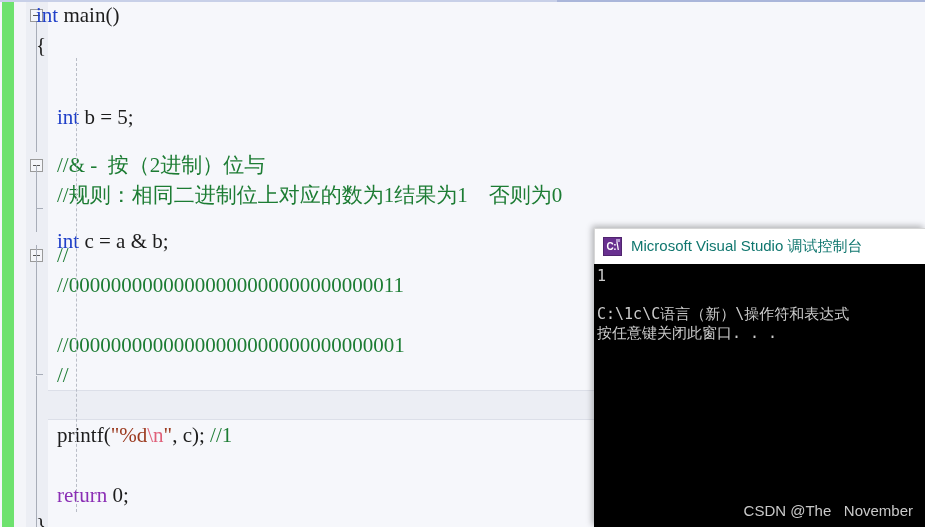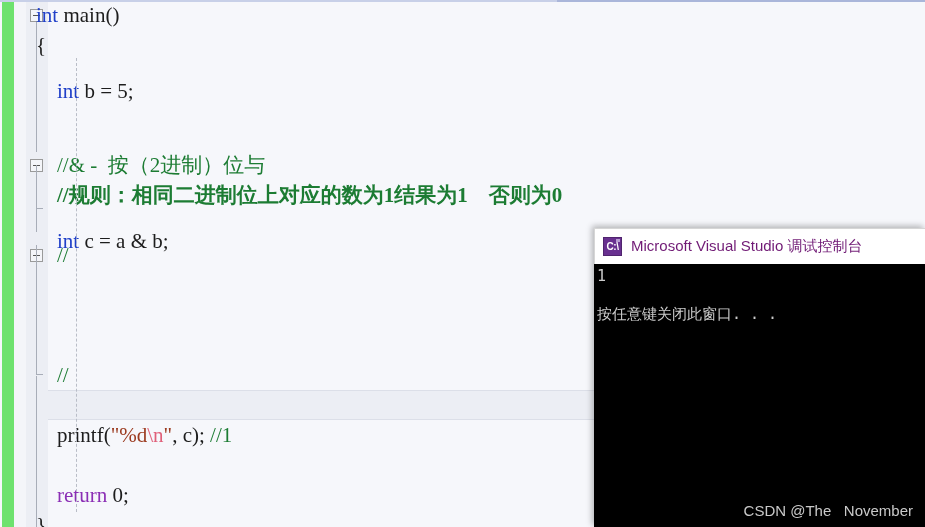--- a/index.html
+++ b/index.html
@@ -168,21 +168,21 @@
     content: "";
     position: absolute;
     right: 1px; top: 1px;
     width: 4px; height: 3px;
     background: #b79cd0;
   }
   #console-title-text {
     margin-left: 9px;
     font-family: "Liberation Sans", sans-serif;
     font-size: 15px;
-    color: #701a75;
+    color: #0f766e;
   }
   #console-body {
     position: absolute;
     left: 0; top: 36px;
     width: 331px; height: 263px;
     background: #000000;
     padding: 3px 0 0 3px;
     box-sizing: border-box;
   }
   .con-line {
@@ -225,27 +225,28 @@
       <div class="fold-line" style="top: 208px; height: 22px;"></div>
       <div class="fold-line" style="top: 243px; height: 130px;"></div>
       <div class="fold-tick" style="top: 372px;"></div>
       <div class="fold-line" style="top: 374px; height: 151px;"></div>
     </div>
 
   <div id="code">
 
   <div class="line" style="top: 0px;"><span class="kw">int</span><span class="pl"> main()</span></div>
       <div class="line" style="top: 30px;"><span class="pl">{</span></div>
-      <div class="line" style="top: 76px;"><span class="pl">    </span><span class="kw">int</span><span class="pl"> b = 5;</span></div>
+      <div class="line" style="top: 102px;"><span class="pl">    </span><span class="kw">int</span><span class="pl"> b = 5;</span></div>
       <div class="line" style="top: 120px;"></div>
       <div class="line" style="top: 150px;"><span class="pl">    </span><span class="com">//&amp; -  按（2进制）位与</span></div>
-      <div class="line" style="top: 180px; font-weight: bold;"><span class="pl">    </span><span class="com">//规则：相同二进制位上对应的数为1结果为1　否则为0</span></div>
+      <div class="line" style="top: 180px;"><span class="pl">    </span><span class="com">//规则：相同二进制位上对应的数为1结果为1　否则为0</span></div>
       <div class="line" style="top: 226px;"><span class="pl">    </span><span class="kw">int</span><span class="pl"> c = a &amp; b;</span></div>
       <div class="line" style="top: 240px;"><span class="pl">    </span><span class="com">//</span></div>
-      <div class="line" style="top: 330px;"><span class="pl">    </span></div>
+      <div class="line" style="top: 270px;"><span class="pl">    </span><span class="com">//00000000000000000000000000000011</span></div>
+      <div class="line" style="top: 330px;"><span class="pl">    </span><span class="com">//00000000000000000000000000000001</span></div>
       <div class="line" style="top: 360px;"><span class="pl">    </span><span class="com">//</span></div>
       <div class="cur-line-hl" style="top: 390px;"></div>
       <div class="line" style="top: 390px;"></div>
       <div class="line" style="top: 420px;"><span class="pl">    printf(</span><span class="str">"%d</span><span class="esc">\n</span><span class="str">"</span><span class="pl">, c); </span><span class="com">//1</span></div>
       <div class="line" style="top: 450px;"></div>
       <div class="line" style="top: 480px;"><span class="pl">    </span><span class="kw2">return</span><span class="pl"> 0;</span></div>
       <div class="line" style="top: 510px;"><span class="pl">}</span></div>
     </div>
 <div class="indent-guide" style="top: 58px; height: 454px;"></div>
   </div>
@@ -254,17 +255,18 @@
 
   <div id="console-titlebar">
     <div id="console-icon">C:\</div>
     <div id="console-title-text">Microsoft Visual Studio 调试控制台</div>
   </div>
 
   <div id="console-body">
 
   <div class="con-line">1</div>
       <div class="con-line con-blank"></div>
+      <div class="con-line">C:\1c\C语言（新）\操作符和表达式</div>
       <div class="con-line">按任意键关闭此窗口. . .</div>
     </div>
 
   <div id="watermark">CSDN @The   November</div>
 </div>
 
 </body></html>

